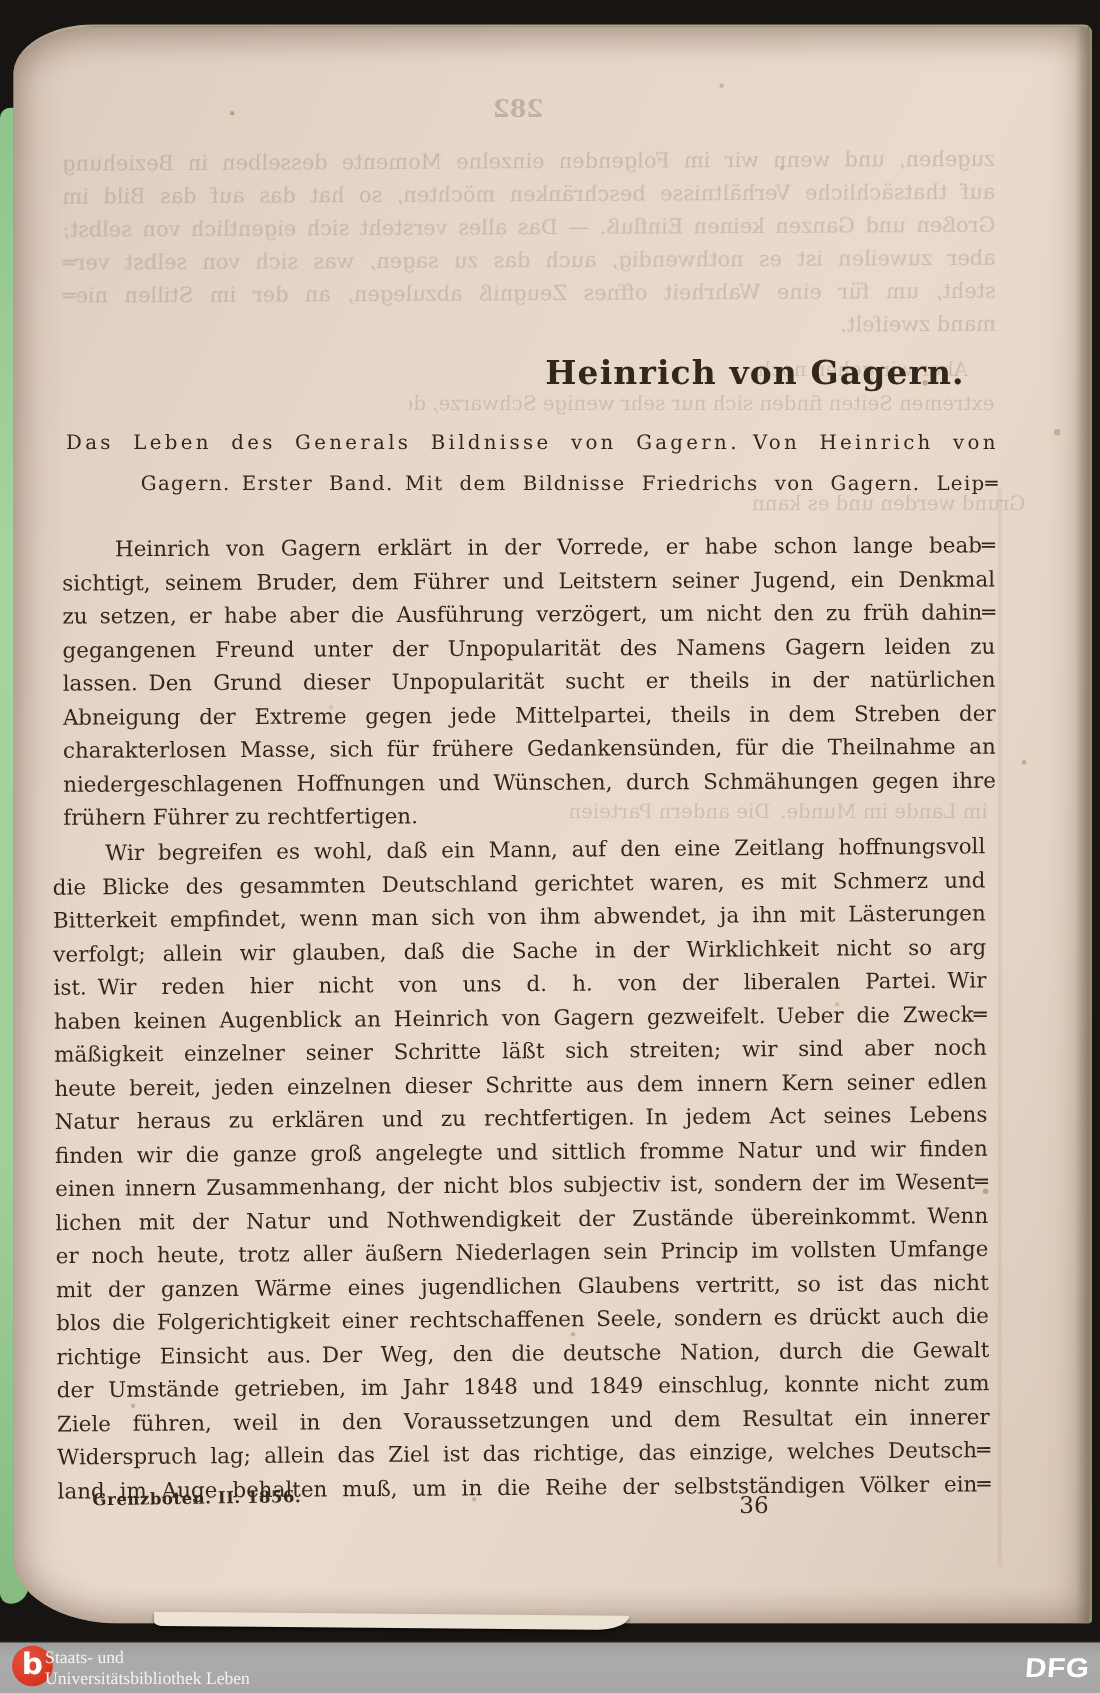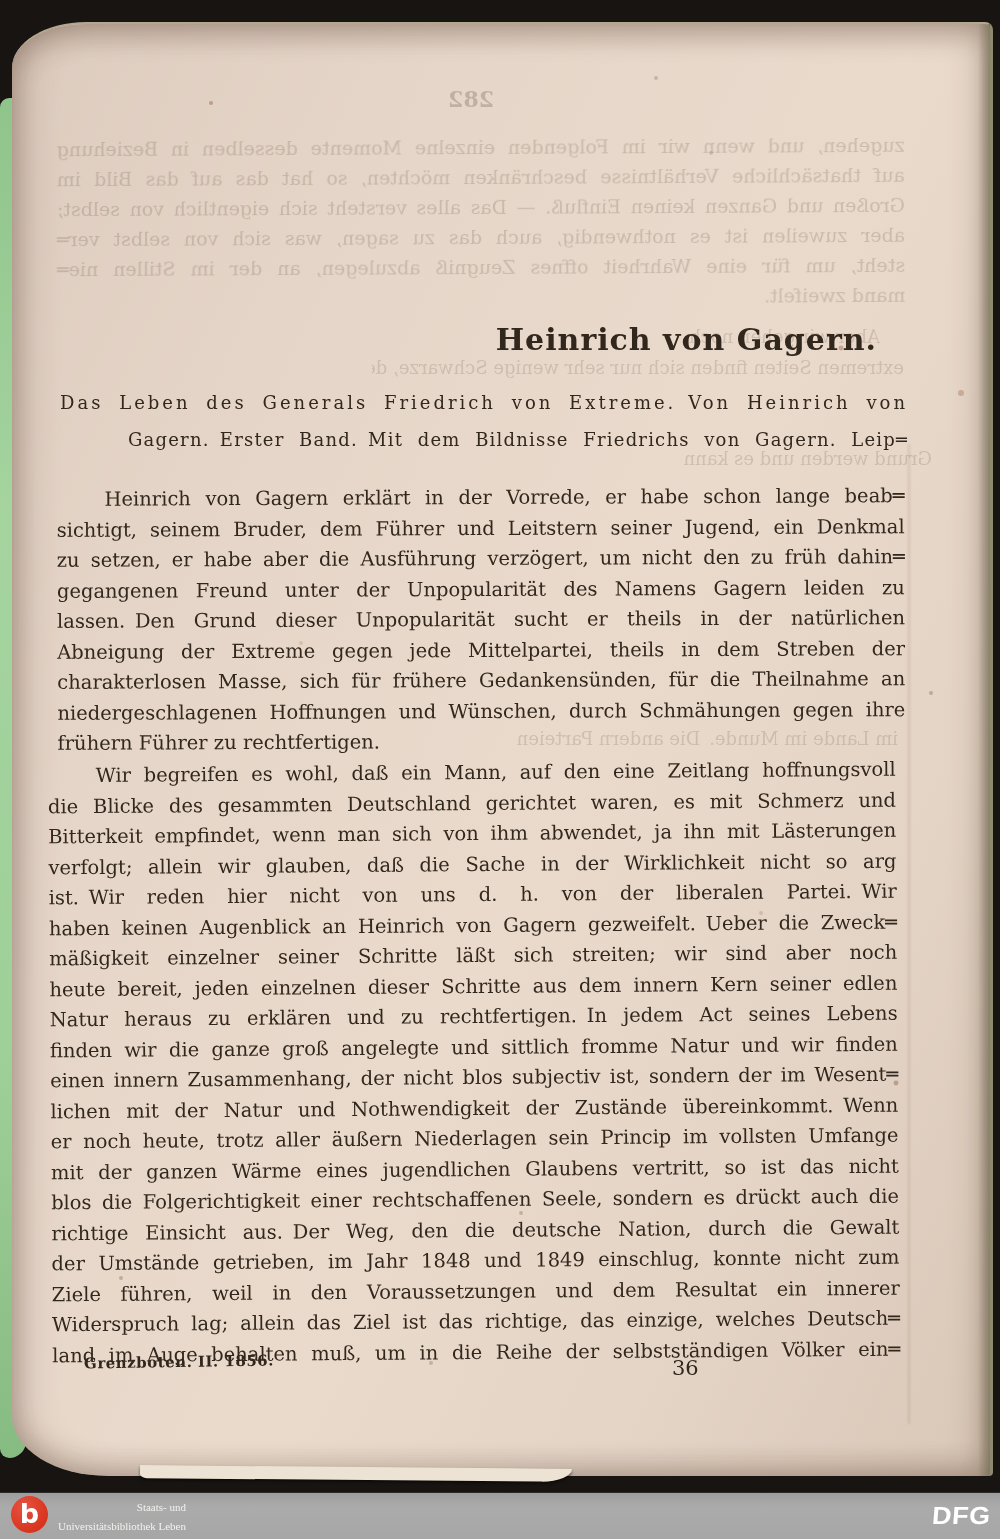--- a/index.html
+++ b/index.html
@@ -67,22 +67,22 @@
     box-shadow:0 2px 3px rgba(0,0,0,.5);}
 
   
   .bar{position:absolute;left:0;top:1492px;width:1000px;height:47px;
     background:linear-gradient(180deg,#9d9d9d,#ababab 30%,#a6a6a6);border-top:1px solid #2a2a2a;}
   .logo-circle{position:absolute;left:11px;top:3px;width:37px;height:37px;border-radius:50%;
     background:radial-gradient(circle at 35% 30%,#e55240,#d8351f 70%);
     display:flex;align-items:center;justify-content:center;}
   .logo-circle span{color:#fff;font-family:"DejaVu Sans",sans-serif;font-weight:bold;
     font-size:27px;line-height:1;padding-bottom:2px;}
-  .lib-name{position:absolute;left:58px;top:5px;color:#f4f2ef;font-family:"Liberation Serif",serif;
-    font-size:11px;line-height:19px;text-align:right;}
+  .lib-name{position:absolute;left:41px;top:5px;color:#f4f2ef;font-family:"Liberation Serif",serif;
+    font-size:16px;line-height:19px;}
   .dfg{position:absolute;right:10px;top:8px;color:#fff;font-family:"Liberation Sans",sans-serif;
     font-weight:900;font-size:27px;letter-spacing:.5px;transform:scaleY(.92) skewX(-4deg);}
 </style>
 </head>
 <body>
 
 <div id="screen">
 
   <div class="endpaper"></div>
 
@@ -102,21 +102,21 @@
       <div class="tline tline-end">mand zweifelt.</div>
     </div>
   <div class="bleed frag frag1">Aber wir gehen noch</div>
   <div class="bleed frag frag2">extremen Seiten finden sich nur sehr wenige Schwarze, denen es mit</div>
   <div class="bleed frag frag3">Grund werden und es kann</div>
   <div class="bleed frag frag4">im Lande im Munde. Die andern Parteien</div>
 
   <h1 class="title ink">Heinrich von Gagern.</h1>
 
   <div class="biblio ink">
-      <div class="tline bib-sp">Das Leben des Generals Friedrich von Extreme. Von Heinrich von</div>
+      <div class="tline bib-sp">Das Leben des Generals Bildnisse von Gagern. Von Heinrich von</div>
       <div class="tline bib-indent bib-sp-light">Gagern. Erster Band. Mit dem Bildnisse Friedrichs von Gagern. Leip═</div>
     </div>
 
   <div class="para para1 ink">
       <div class="tline">Heinrich von Gagern erklärt in der Vorrede, er habe schon lange beab═</div>
       <div class="tline">sichtigt, seinem Bruder, dem Führer und Leitstern seiner Jugend, ein Denkmal</div>
       <div class="tline">zu setzen, er habe aber die Ausführung verzögert, um nicht den zu früh dahin═</div>
       <div class="tline">gegangenen Freund unter der Unpopularität des Namens Gagern leiden zu</div>
       <div class="tline">lassen. Den Grund dieser Unpopularität sucht er theils in der natürlichen</div>
       <div class="tline">Abneigung der Extreme gegen jede Mittelpartei, theils in dem Streben der</div>

